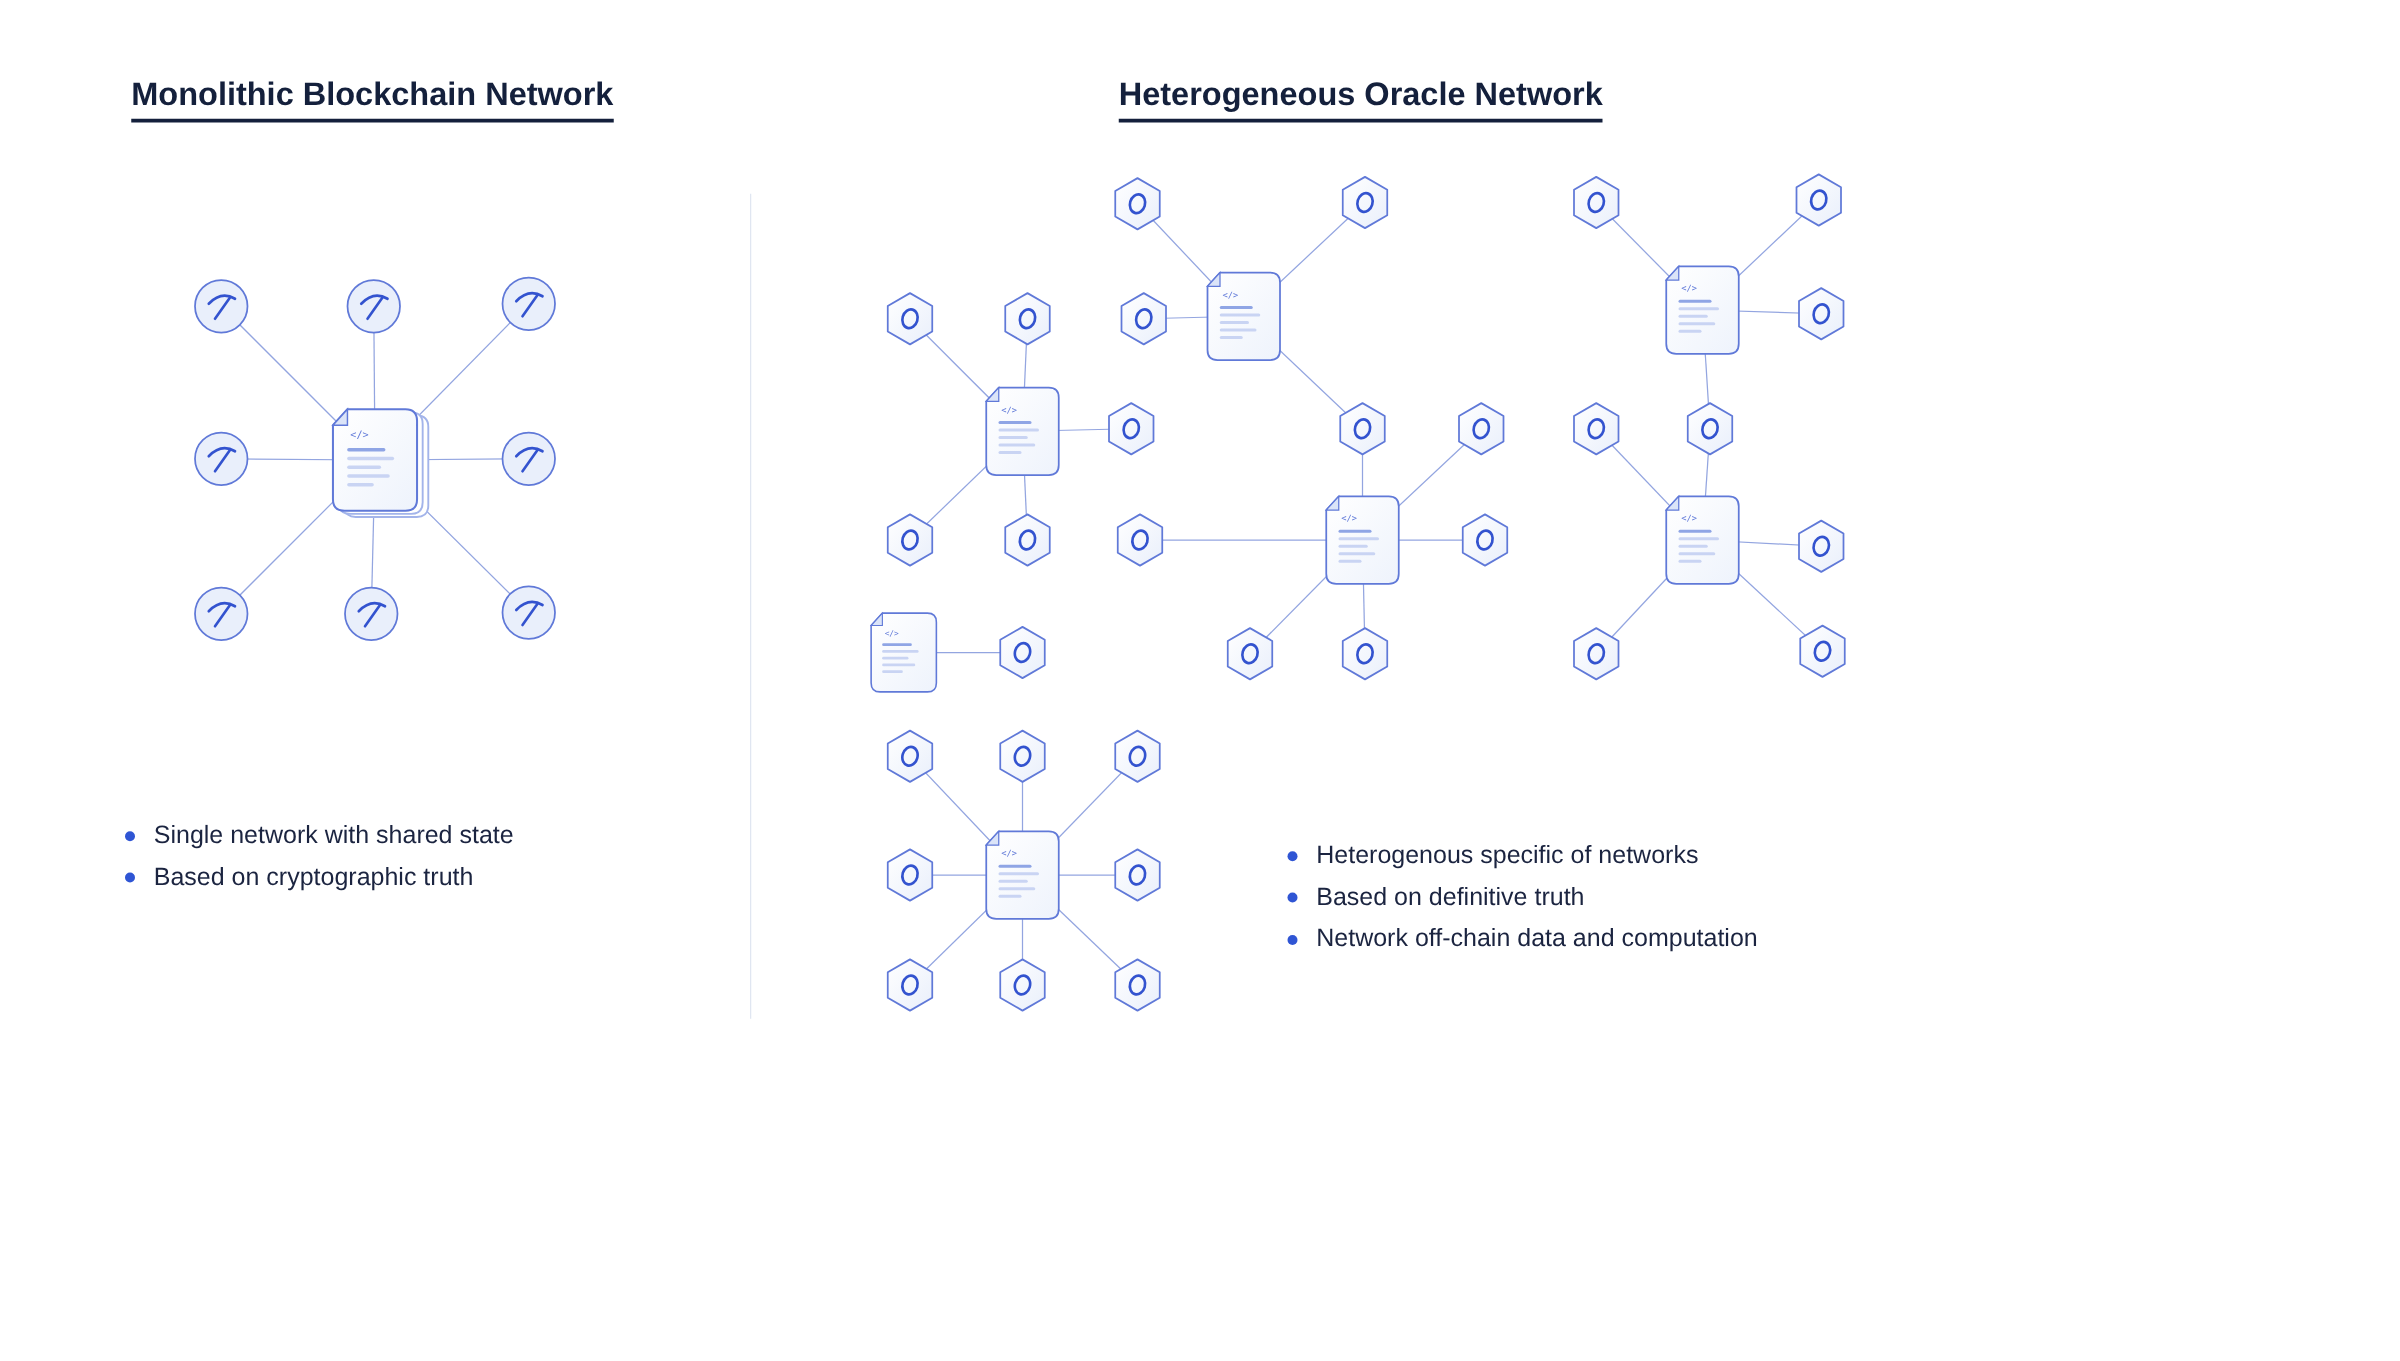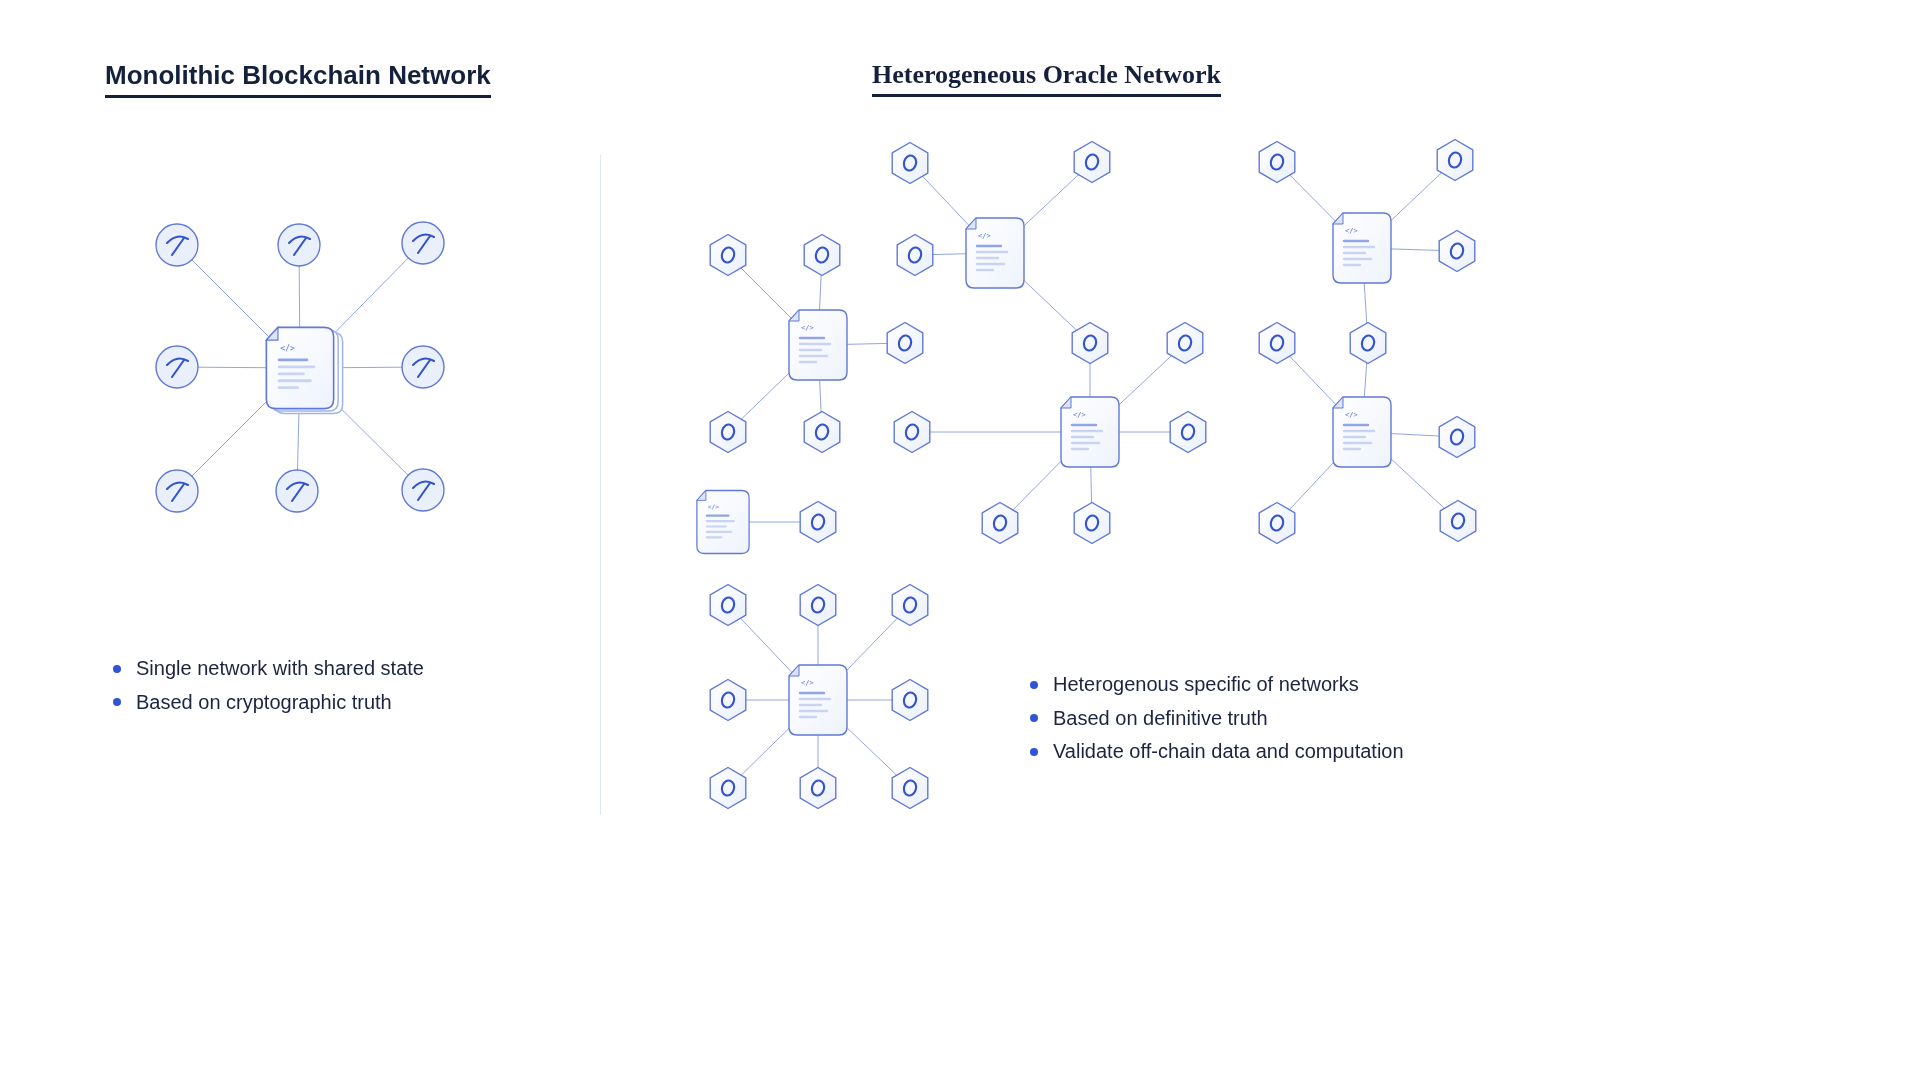--- a/index.html
+++ b/index.html
@@ -22,35 +22,35 @@
     color: #14203c;
     white-space: nowrap;
     text-align: right;
   }
   .title .u {
     display: inline-block;
     border-bottom: 3px solid #14203c;
     padding-bottom: 4px;
   }
   #left-title  { left: 105px; top: 60px; }
-  #right-title { left: 872px; top: 60px; font-family: Liberation Serif, serif; }
+  #right-title { left: 895px; top: 60px; }
 
   .divider {
     position: absolute;
     left: 600px;
     top: 155px;
     width: 1px;
     height: 660px;
     background: #e0e6f1;
   }
 
   svg.diagram { position: absolute; left: 0; top: 0; }
 
   .bullets { position: absolute; }
-  #left-bullets  { left: 113px;  top: 652px; }
+  #left-bullets  { left: 100px;  top: 652px; }
   #right-bullets { left: 1030px; top: 668px; }
 
   .bullet-row {
     display: flex;
     align-items: center;
     height: 33.6px;
     white-space: nowrap;
   }
   .dot {
     flex: 0 0 8px;
@@ -229,17 +229,17 @@
       <div class="bullet-row">
         <span class="dot"></span>
         <span class="bullet-text">Heterogenous specific of networks</span>
       </div>
       <div class="bullet-row">
         <span class="dot"></span>
         <span class="bullet-text">Based on definitive truth</span>
       </div>
       <div class="bullet-row">
         <span class="dot"></span>
-        <span class="bullet-text">Validate off-chain data and computation</span>
+        <span class="bullet-text">Network off-chain data and computation</span>
       </div>
     </div>
 
 </div>
 
 </body></html>

